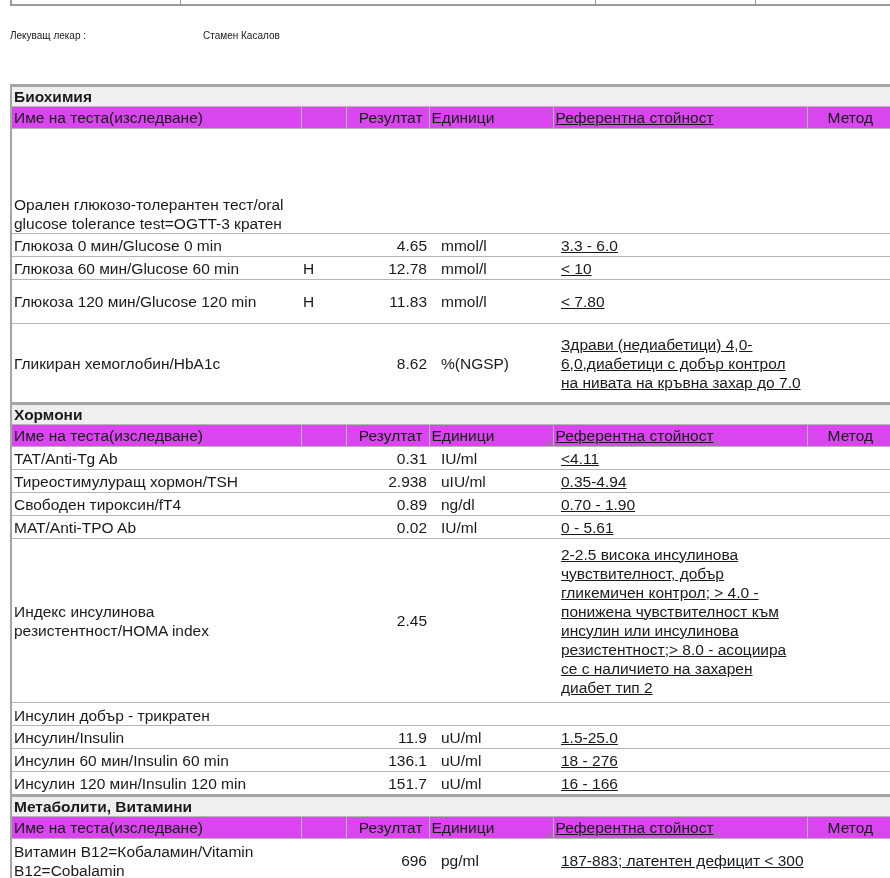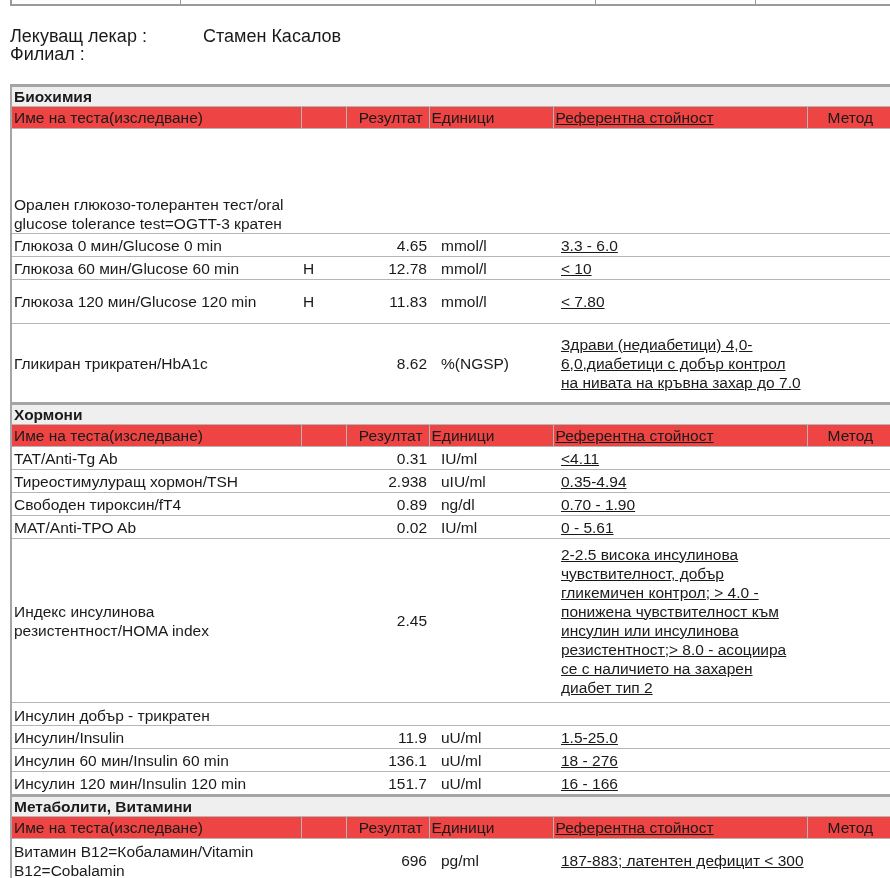--- a/index.html
+++ b/index.html
@@ -3,34 +3,34 @@
 <meta charset="utf-8">
 <style>
   html, body { margin:0; padding:0; background:#ffffff; }
   body { width:890px; height:878px; overflow:hidden; position:relative;
          font-family:"Liberation Sans", "DejaVu Sans", sans-serif; color:#1a1a1a; font-size:15px; }
   .top-strip { position:absolute; left:10px; top:-2px; width:900px; height:6px;
                border-bottom:2px solid #9a9a9a; }
   .top-strip .c1 { position:absolute; left:0; width:168px; height:6px; border-right:1px solid #9a9a9a; border-left:2px solid #9a9a9a; }
   .top-strip .c2 { position:absolute; left:585px; height:6px; border-left:1px solid #9a9a9a; }
   .top-strip .c3 { position:absolute; left:745px; height:6px; border-left:1px solid #9a9a9a; }
-  .meta { position:absolute; left:10px; top:27px; line-height:18px; font-size:18px; }
+  .meta { position:absolute; left:10px; top:27px; line-height:18px; font-size:10px; }
   .meta .row { display:flex; }
   .meta .lbl { width:193px; }
   table.results { position:absolute; left:10px; top:84px; width:900px; border-collapse:collapse;
                   table-layout:fixed; font-size:15.5px; }
   table.results td { padding:0 2px; border-bottom:1px solid #b5b5b5; vertical-align:middle; line-height:19px; }
   table.results col.c-name { width:290px; }
   table.results col.c-flag { width:45px; }
   table.results col.c-res { width:83px; }
   table.results col.c-unit { width:124px; }
   table.results col.c-ref { width:254px; }
   table.results col.c-meth { width:104px; }
   tr.section td { background:#efefef; font-weight:bold; border-top:3px solid #a5a5a5; height:19px; }
-  tr.colhead td { background:#ef4444; height:21px; }
+  tr.colhead td { background:#d946ef; height:21px; }
   tr.colhead td.bl { border-left:1px solid #b5b5b5; }
   tr.colhead td.res, td.res { text-align:right; padding-right:6px; }
   tr.colhead td.meth { text-align:center; padding-right:20px; }
   td.unit { padding-left:12px !important; }
   tr.colhead td.unit { padding-left:2px !important; }
   td.ref { padding-left:8px !important;text-decoration:underline; }
   tr.colhead td.ref { padding-left:2px !important; }
   td.name { text-indent:0; }
   tr.group td { vertical-align:bottom; }
   tr.row td { height:22px; }
@@ -44,24 +44,20 @@
   <div class="c1"></div>
     <div class="c2"></div>
     <div class="c3"></div>
 </div>
 
 <div class="meta">
   <div class="row">
     <span class="lbl">Лекуващ лекар :</span>
     <span>Стамен Касалов</span>
   </div>
-  <div class="row">
-    <span class="lbl">Филиал :</span>
-    <span></span>
-  </div>
 </div>
 
 <table class="results" id="results">
   <colgroup>
     <col class="c-name">
       <col class="c-flag">
       <col class="c-res">
       <col class="c-unit">
       <col class="c-ref">
       <col class="c-meth">
@@ -104,21 +100,21 @@
       </tr>
       <tr class="row" style="height: 44px;">
         <td class="leftline name wrap-indent">Глюкоза 120 мин/Glucose 120 min</td>
         <td>H</td>
         <td class="res">11.83</td>
         <td class="unit">mmol/l</td>
         <td class="ref">&lt; 7.80</td>
         <td></td>
       </tr>
       <tr class="row" style="height: 80px;">
-        <td class="leftline name">Гликиран трикратен/HbA1c</td>
+        <td class="leftline name">Гликиран хемоглобин/HbA1c</td>
         <td></td>
         <td class="res">8.62</td>
         <td class="unit">%(NGSP)</td>
         <td class="ref">Здрави (недиабетици) 4,0-6,0,диабетици с добър контрол на нивата на кръвна захар до 7.0</td>
         <td></td>
       </tr>
       <tr class="section">
         <td class="leftline" colspan="6">Хормони</td>
       </tr>
       <tr class="colhead">

